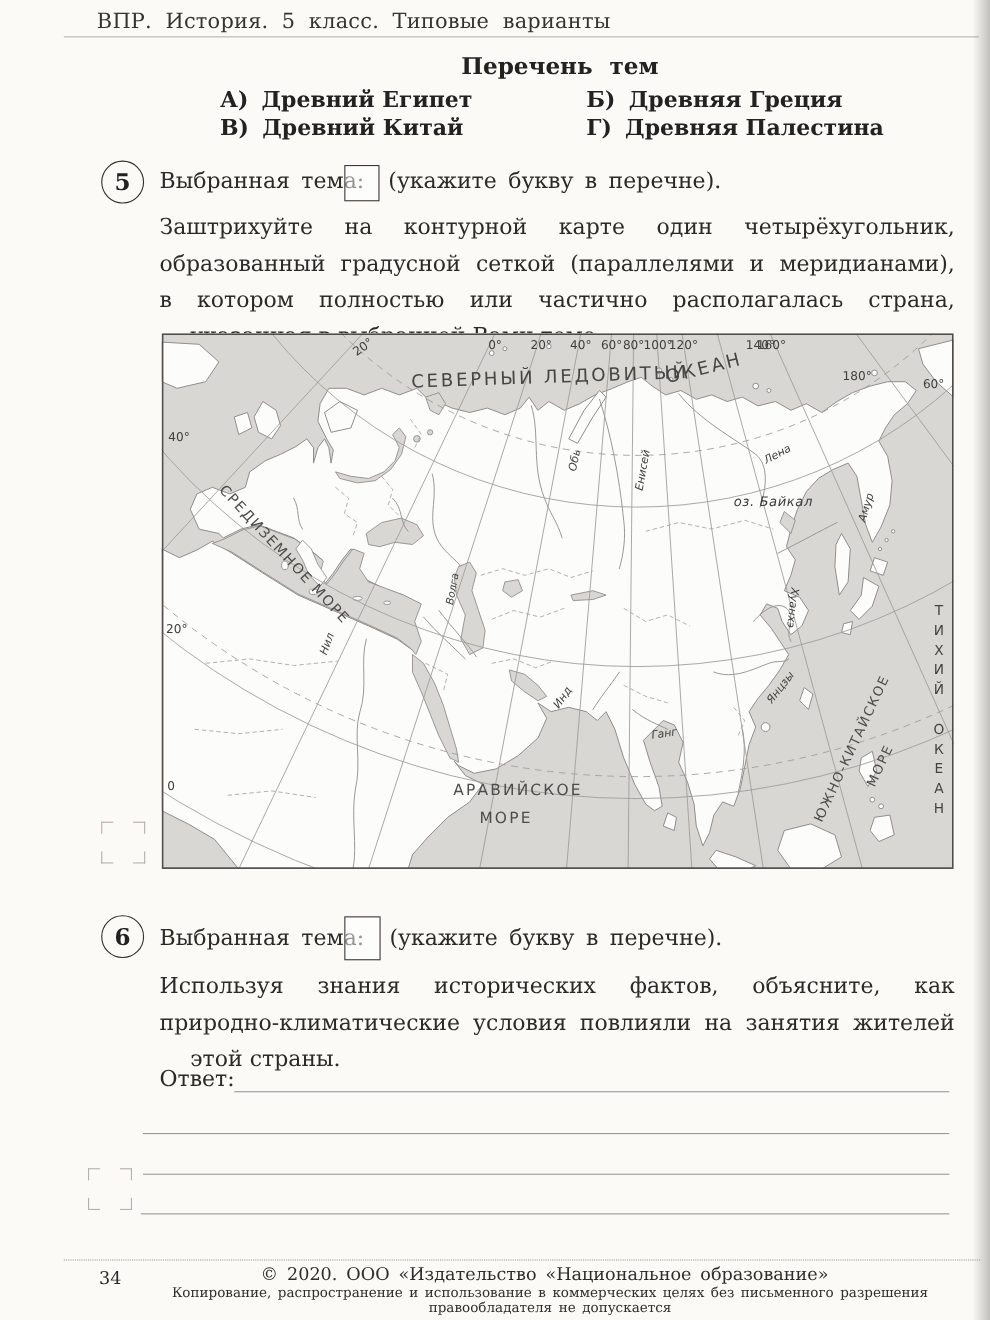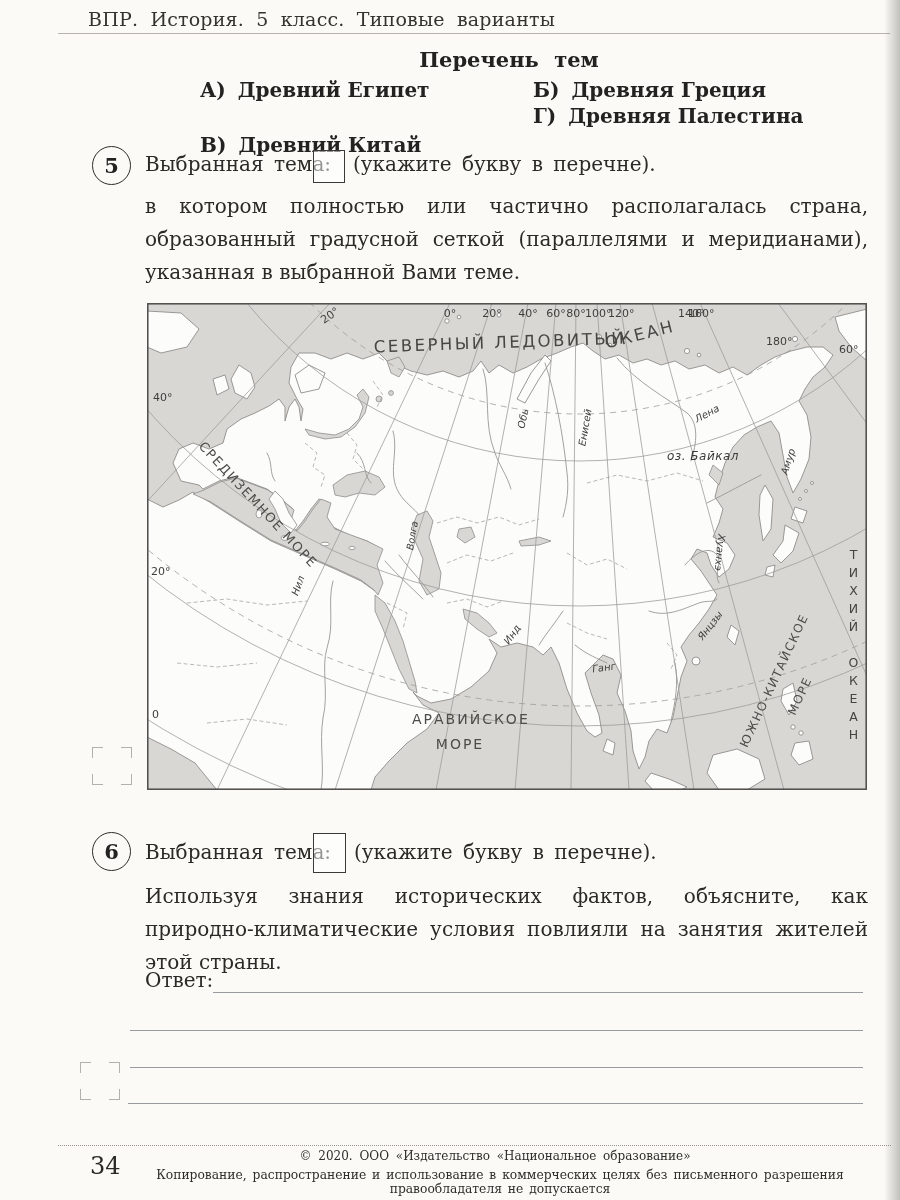--- a/index.html
+++ b/index.html
@@ -18,21 +18,21 @@
   .topic{font-weight:bold;font-size:20px;color:#232220;white-space:nowrap;}
   .topic .ltr{margin-right:12px;}
   
   .qcircle{width:37px;height:37px;border:1.6px solid #2e2d2a;border-radius:50%;
     display:flex;align-items:center;justify-content:center;
     font-weight:bold;font-size:21px;color:#232220;background:transparent;}
   .qline-text{font-size:20px;color:#2b2a27;word-spacing:4px;white-space:nowrap;}
   .theme-box{border:1.2px solid #3a3936;background:rgba(255,255,255,.5);}
   .task{font-size:20px;line-height:33px;color:#2b2a27;}
   .task .jl{text-align:justify;text-align-last:justify;}
-  .task .ll{text-align:left;}
+  .task .ll{text-align:left;margin-left:28px;}
   
   .map{left:147px;top:303px;width:720px;height:487px;background:#d8d7d4;}
   .map svg{position:absolute;left:0;top:0;}
   .mlabel{position:absolute;font-family:"DejaVu Sans","Liberation Sans",sans-serif;color:#4d4c49;text-align:center;white-space:nowrap;}
   .ocean-big{font-size:16.5px;letter-spacing:2.5px;color:#474643;}
   .sea{font-size:13px;letter-spacing:1.5px;color:#4d4c49;}
   .sea2{font-size:14px;letter-spacing:2px;color:#4d4c49;}
   .river{font-size:10px;font-style:italic;color:#41403d;}
   .lake{font-size:12px;font-style:italic;letter-spacing:.5px;color:#3c3b38;}
   .coord{font-size:11px;color:#3f3e3b;}
@@ -40,52 +40,53 @@
   
   .ans-line{border-bottom:1.2px solid #979ba1;height:0;}
   
   .cm{width:10px;height:10px;border:0 solid #b3b1ac;}
   .cm.tl{border-left-width:1.6px;border-top-width:1.6px;}
   .cm.tr{border-right-width:1.6px;border-top-width:1.6px;}
   .cm.bl{border-left-width:1.6px;border-bottom-width:1.6px;}
   .cm.br{border-right-width:1.6px;border-bottom-width:1.6px;}
   
   .foot-rule{left:58px;top:1145px;width:833px;border-top:1.2px dotted #9b968e;}
-  .page-num{left:90px;top:1152px;font-size:24px;color:#2b2a27;}
-  .copy1{left:150px;top:1149px;width:690px;text-align:center;font-size:12px;color:#2e2d2a;word-spacing:3px;}
+  .page-num{left:90px;top:1152px;font-size:16px;color:#2b2a27;}
+  .copy1{left:150px;top:1149px;width:690px;text-align:center;font-size:16px;color:#2e2d2a;word-spacing:3px;}
   .copy2{left:118px;top:1168px;width:764px;text-align:center;font-size:12.3px;color:#2e2d2a;word-spacing:2px;}
   .scan-edge{left:884px;top:0;width:16px;height:1200px;background:linear-gradient(to right,rgba(100,98,92,0),rgba(100,98,92,.38));}
 </style>
 </head>
 <body>
 
 <div class="abs hdr-title">ВПР. История. 5 класс. Типовые варианты</div>
 <div class="abs hdr-rule"></div>
 
 <div class="abs topics-head">Перечень тем</div>
 <div class="abs topic" style="left:200px;top:78px;">
   <span class="ltr">А)</span><span>Древний Египет</span>
 </div>
 <div class="abs topic" style="left:533px;top:78px;">
   <span class="ltr">Б)</span><span>Древняя Греция</span>
 </div>
-<div class="abs topic" style="left:200px;top:104px;margin-top:29px;">
+<div class="abs topic" style="left:200px;top:104px;">
   <span class="ltr">В)</span><span>Древний Китай</span>
 </div>
 <div class="abs topic" style="left:533px;top:104px;">
   <span class="ltr">Г)</span><span>Древняя Палестина</span>
 </div>
 
 <div class="abs qcircle" style="left:92px;top:146px;">5</div>
 <span class="abs qline-text" style="left:145px;top:152px;">Выбранная тема:</span>
 <div class="abs theme-box" style="left:313px;top:150px;width:30px;height:31px;"></div>
 <span class="abs qline-text" style="left:353px;top:152px;">(укажите букву в перечне).</span>
 <div class="abs task" style="left:145px;top:190px;width:723px;">
+  <div class="jl">Заштрихуйте на контурной карте один четырёхугольник,</div>
+  <div class="jl">образованный градусной сеткой (параллелями и меридианами),</div>
   <div class="jl">в котором полностью или частично располагалась страна,</div>
-  <div class="jl">образованный градусной сеткой (параллелями и меридианами),</div>
   <div class="ll">указанная в выбранной Вами теме.</div>
 </div>
 
 <div class="abs map">
   <svg width="720" height="487" viewBox="0 0 720 487">
     <defs>
         <clipPath id="mapclip">
           <rect x="0" y="0" width="720" height="487"></rect>
         </clipPath>
       </defs>

